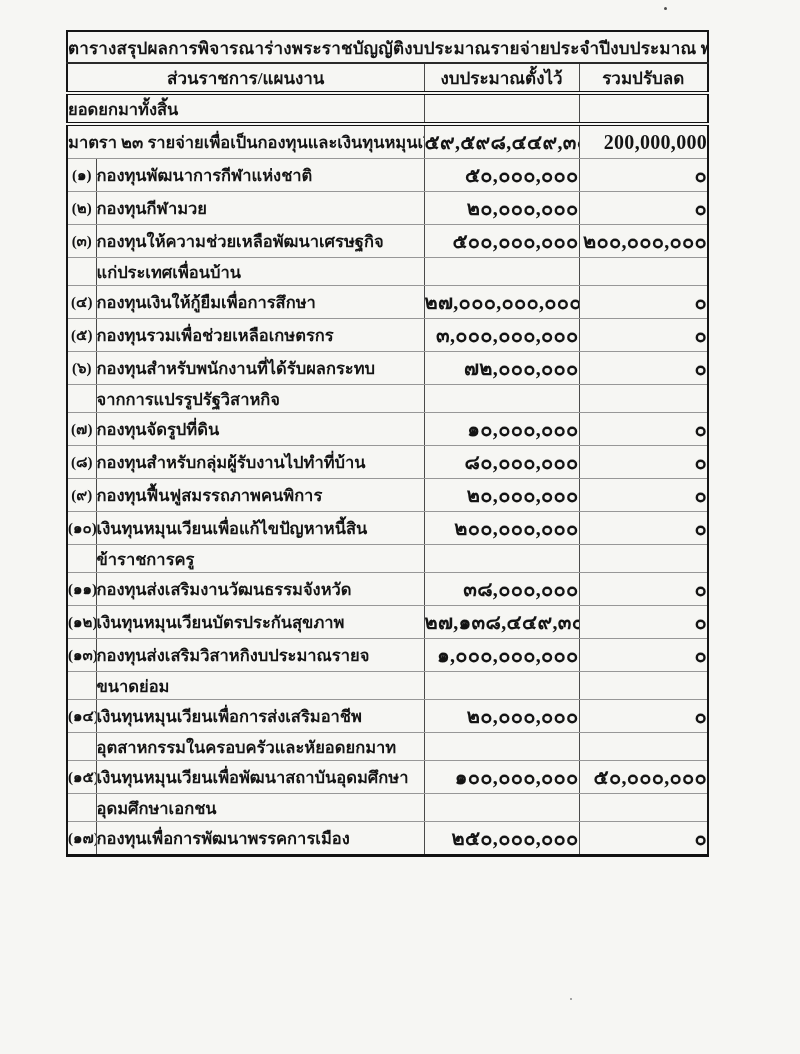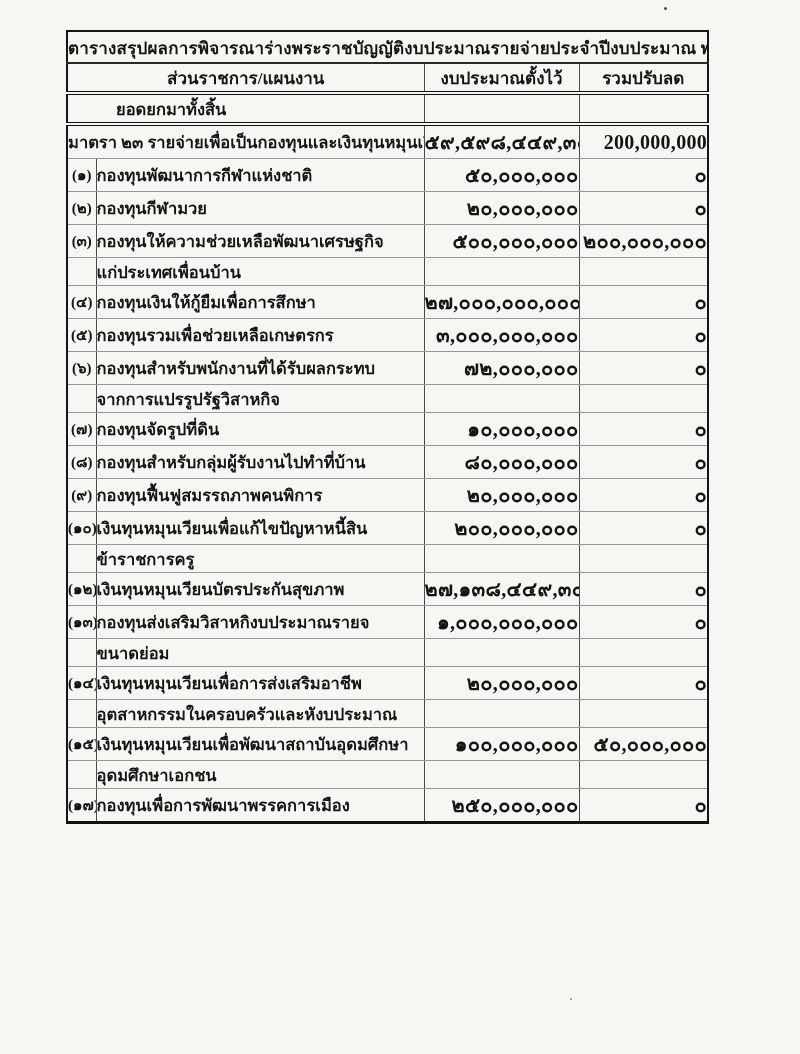--- a/index.html
+++ b/index.html
@@ -49,21 +49,20 @@
   .header-row th {
     height: 27px;
     text-align: center;
     font-size: 17px;
     border-bottom: 4px double #111;
     margin-left: 19px;
   }
   .carry-row td {
     height: 27px;
     border-bottom: 4px double #111;
-    padding-left: 48px;
   }
   .section-row td {
     height: 31px;
   }
   .item-row td {
     height: 27px;
   }
   .name {
     text-align: left;
     padding-left: 5px;
@@ -194,20 +193,26 @@
     <td class="num">๒๐๐,๐๐๐,๐๐๐</td>
     <td class="num">๐</td>
   </tr>
         <tr class="item-row">
     <td class="no"></td>
     <td class="name">ข้าราชการครู</td>
     <td class="num"></td>
     <td class="num"></td>
   </tr>
         <tr class="item-row">
+    <td class="no">(๑๑)</td>
+    <td class="name">กองทุนส่งเสริมงานวัฒนธรรมจังหวัด</td>
+    <td class="num">๓๘,๐๐๐,๐๐๐</td>
+    <td class="num">๐</td>
+  </tr>
+        <tr class="item-row">
     <td class="no">(๑๒)</td>
     <td class="name">เงินทุนหมุนเวียนบัตรประกันสุขภาพ</td>
     <td class="num">๒๗,๑๓๘,๔๔๙,๓๐๐</td>
     <td class="num">๐</td>
   </tr>
         <tr class="item-row">
     <td class="no">(๑๓)</td>
     <td class="name">กองทุนส่งเสริมวิสาหกิงบประมาณรายจ</td>
     <td class="num">๑,๐๐๐,๐๐๐,๐๐๐</td>
     <td class="num">๐</td>
@@ -219,21 +224,21 @@
     <td class="num"></td>
   </tr>
         <tr class="item-row">
     <td class="no">(๑๔)</td>
     <td class="name">เงินทุนหมุนเวียนเพื่อการส่งเสริมอาชีพ</td>
     <td class="num">๒๐,๐๐๐,๐๐๐</td>
     <td class="num">๐</td>
   </tr>
         <tr class="item-row">
     <td class="no"></td>
-    <td class="name">อุตสาหกรรมในครอบครัวและหังบประมาณ</td>
+    <td class="name">อุตสาหกรรมในครอบครัวและหัยอดยกมาท</td>
     <td class="num"></td>
     <td class="num"></td>
   </tr>
         <tr class="item-row">
     <td class="no">(๑๕)</td>
     <td class="name">เงินทุนหมุนเวียนเพื่อพัฒนาสถาบันอุดมศึกษา</td>
     <td class="num">๑๐๐,๐๐๐,๐๐๐</td>
     <td class="num">๕๐,๐๐๐,๐๐๐</td>
   </tr>
         <tr class="item-row">

